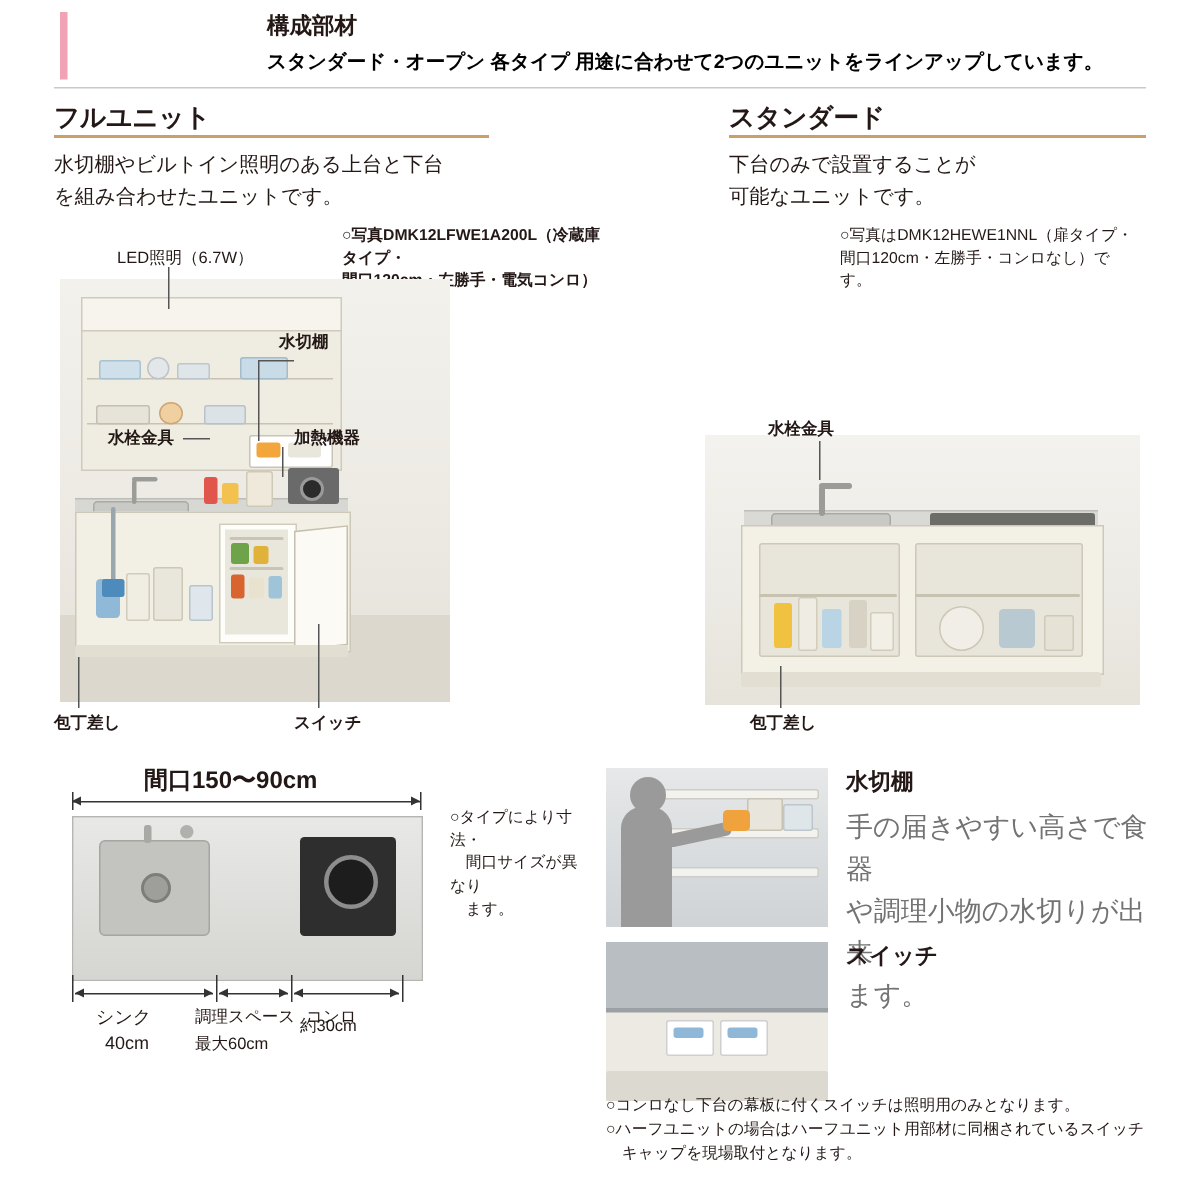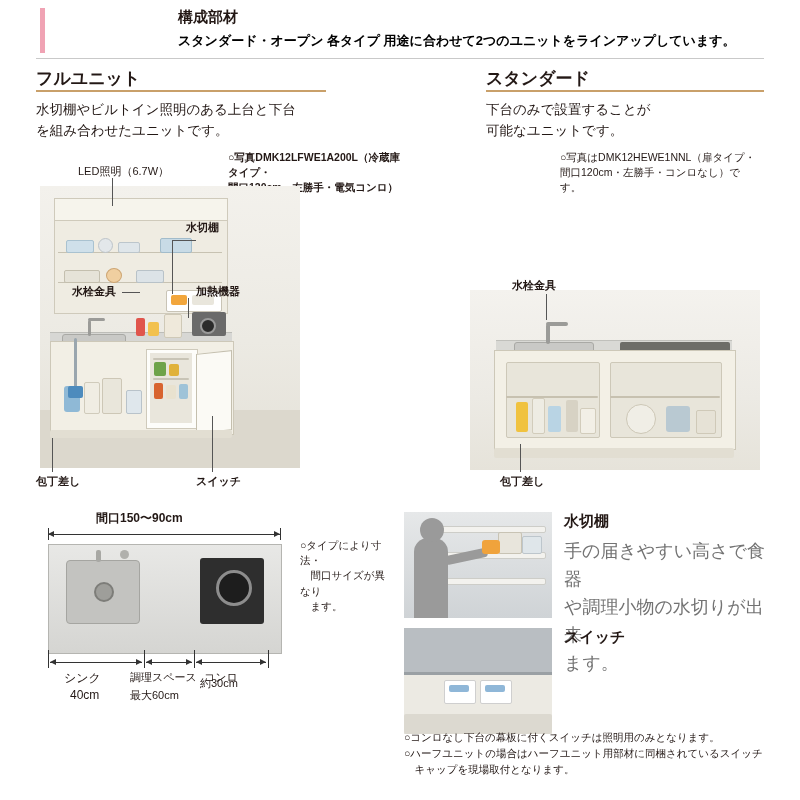--- a/index.html
+++ b/index.html
@@ -411,21 +411,21 @@
   </div>
 
   <div class="label-bold" style="left:512px; top:278px;">水栓金具</div>
   <div class="lead v" style="left:546px; top:294px; height:26px;"></div>
 
   <div class="label-bold" style="left:500px; top:474px;">包丁差し</div>
   <div class="lead v" style="left:520px; top:444px; height:28px;"></div>
 
   <div class="dim-box" style="left:36px; top:510px; width:300px; height:200px;">
 
-    <div class="label-plain" style="left:60px; top:0px; font-size:12px; font-weight:bold;">間口150〜90cm</div>
+    <div class="label-plain" style="left:60px; top:0px; font-size:16px; font-weight:bold;">間口150〜90cm</div>
     <div class="dim-line" style="left:12px; top:24px; width:232px;"></div>
     <div class="arrowL" style="left:12px; top:21px;"></div>
     <div class="arrowR" style="left:238px; top:21px;"></div>
     <div class="dim-tick" style="left:12px; top:18px; height:12px;"></div>
     <div class="dim-tick" style="left:244px; top:18px; height:12px;"></div>
 
     <div class="sink-draw" style="left:12px; top:34px; width:232px; height:108px;"></div>
 
     <div class="sink-bowl" style="left:30px; top:50px; width:72px; height:62px;"></div>
     <div class="chip round" style="left:58px; top:72px; width:16px; height:16px; background:#9e9e9a; border:2px solid #7d7d79;"></div>

